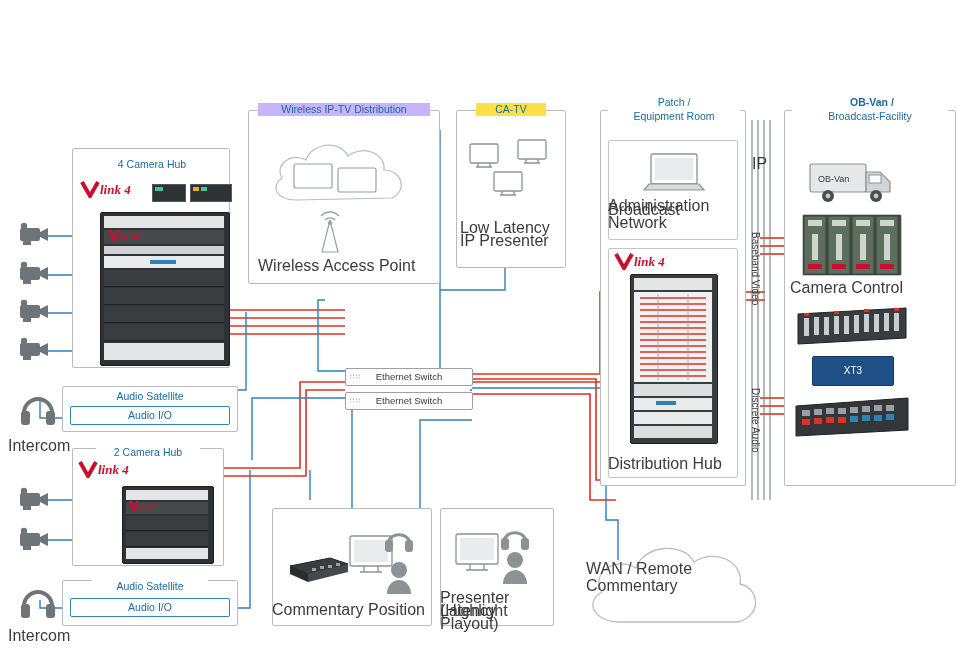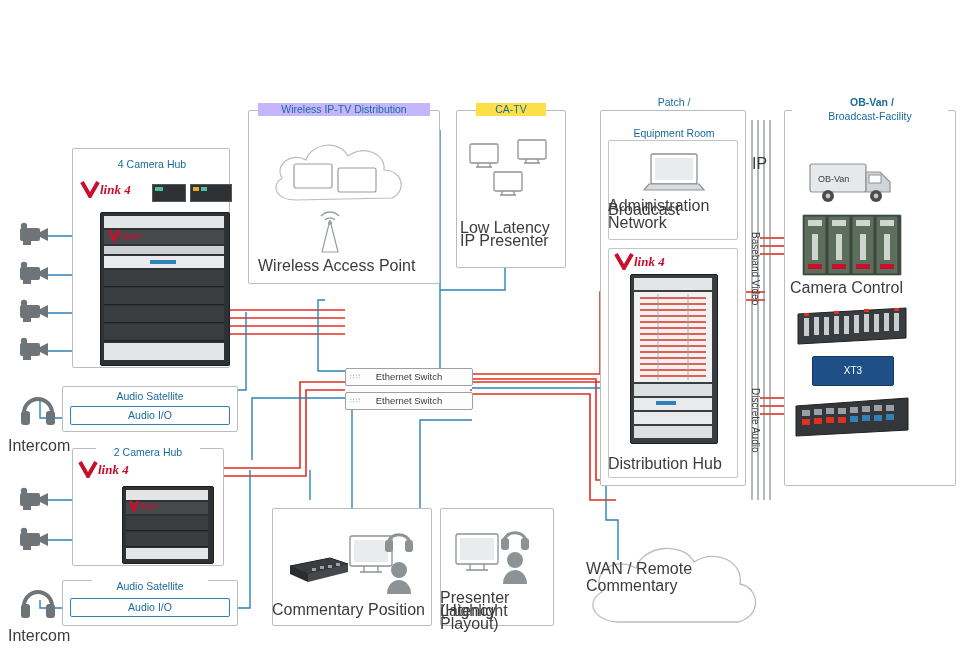--- a/index.html
+++ b/index.html
@@ -346,21 +346,21 @@
     <rect x="52" y="4" width="28" height="19" rx="1.5" fill="#ffffff" stroke="#8d9295" stroke-width="1.3"></rect>
     <path d="M60 23 l0 4 M72 23 l0 4 M58 27 h16" stroke="#8d9295" stroke-width="1.3" fill="none"></path>
     <rect x="28" y="36" width="28" height="19" rx="1.5" fill="#ffffff" stroke="#8d9295" stroke-width="1.3"></rect>
     <path d="M36 55 l0 4 M48 55 l0 4 M34 59 h16" stroke="#8d9295" stroke-width="1.3" fill="none"></path>
   </svg>
   <div class="lbl-dark" style="left:460px; top:222px; width:102px;">Low Latency</div>
   <div class="lbl-dark" style="left:460px; top:235px; width:102px;">IP Presenter</div>
 
   <div class="box" style="left:600px; top:110px; width:146px; height:376px;"></div>
   <div class="lbl" style="left:616px; top:96px; width:116px; background:#fff;">Patch /</div>
-  <div class="lbl" style="left:608px; top:110px; width:132px; background:#fff;margin-top:17px;">Equipment Room</div>
+  <div class="lbl" style="left:608px; top:110px; width:132px; background:#fff;">Equipment Room</div>
 
   <div class="box" style="left:608px; top:140px; width:130px; height:100px; border-color:#c3c6c9;"></div>
   <svg style="position:absolute; left:638px; top:150px;" width="72" height="52" viewBox="0 0 72 52">
     <rect x="13" y="4" width="46" height="30" rx="2" fill="#ffffff" stroke="#8d9295" stroke-width="1.3"></rect>
     <rect x="17" y="8" width="38" height="22" fill="#e9ebec"></rect>
     <path d="M6 40 h60 l-5 -6 H11 Z" fill="#d9dcde" stroke="#8d9295" stroke-width="1.2"></path>
   </svg>
   <div class="lbl-dark" style="left:608px; top:204px; width:130px;">Broadcast Network</div>
   <div class="lbl-dark" style="left:608px; top:200px; width:130px;">Administration</div>
 

